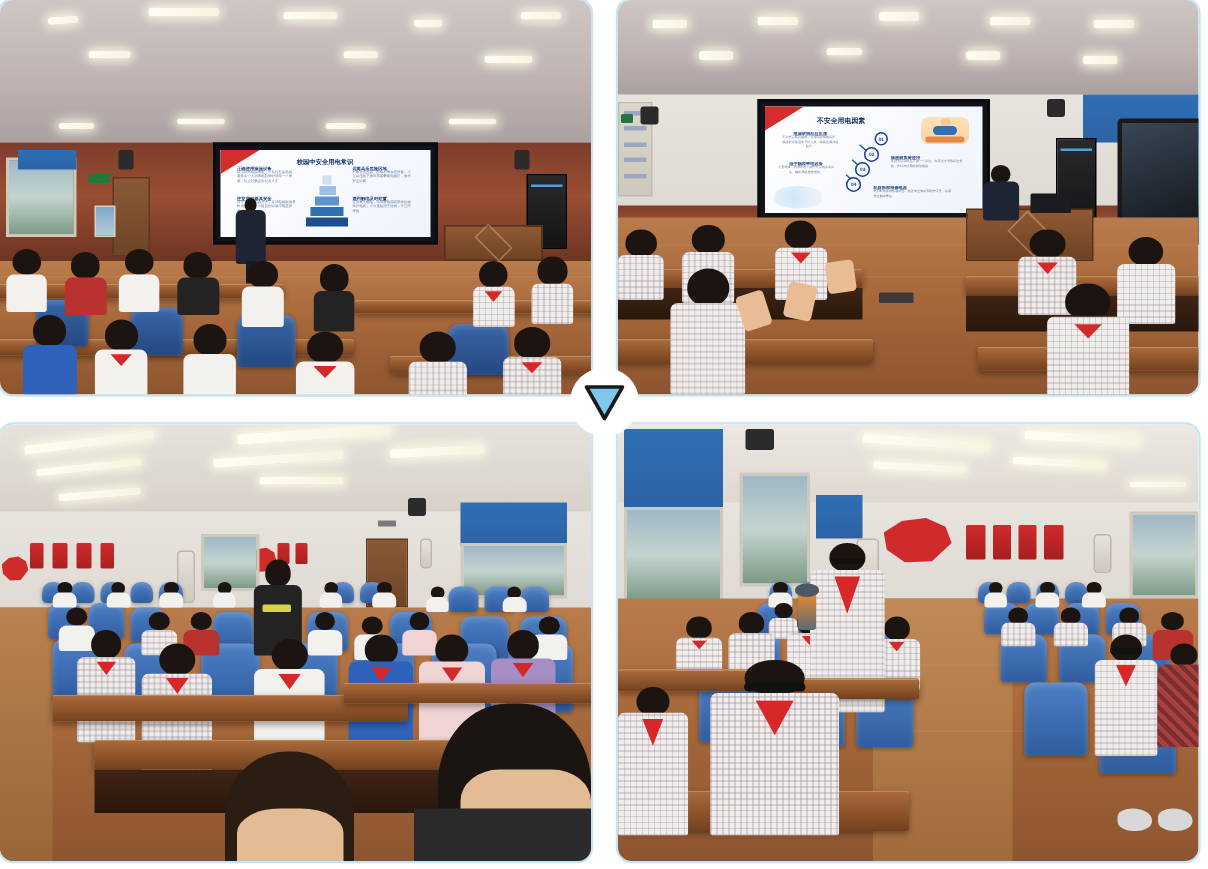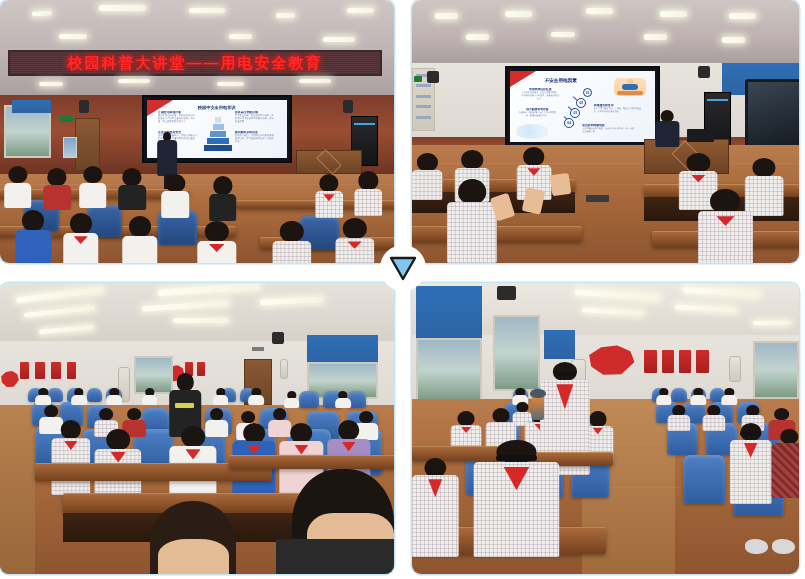--- a/index.html
+++ b/index.html
@@ -287,23 +287,20 @@
       <div class="ceiling" style="height:40%;"></div>
       <div class="ceil-light" style="left:8%;top:4%;width:5%;height:2%;transform:rotate(-4deg);"></div>
       <div class="ceil-light" style="left:25%;top:2%;width:12%;height:2.2%;"></div>
       <div class="ceil-light" style="left:48%;top:3%;width:9%;height:2%;"></div>
       <div class="ceil-light" style="left:70%;top:5%;width:5%;height:2%;"></div>
       <div class="ceil-light" style="left:88%;top:3%;width:7%;height:2%;"></div>
       <div class="ceil-light" style="left:15%;top:13%;width:7%;height:2%;"></div>
       <div class="ceil-light" style="left:58%;top:13%;width:6%;height:2%;"></div>
       <div class="ceil-light" style="left:82%;top:14%;width:8%;height:2%;"></div>
 
-      <div class="led-banner" style="left:2%;top:19%;width:95%;height:10%;">
-        <span class="led-text" style="font-size:15px;">校园科普大讲堂——用电安全教育</span>
-      </div>
 
       <div class="ceil-light" style="left:10%;top:31%;width:6%;height:1.6%;"></div>
       <div class="ceil-light" style="left:30%;top:30%;width:8%;height:1.6%;"></div>
       <div class="ceil-light" style="left:55%;top:31%;width:7%;height:1.6%;"></div>
       <div class="ceil-light" style="left:76%;top:30%;width:8%;height:1.6%;"></div>
 
       <div class="wall" style="top:36%;height:32%;"></div>
       <div class="wall-wood" style="left:0;right:0;top:36%;height:30%;"></div>
 
       <div class="window" style="left:1%;top:40%;width:12%;height:20%;"></div>

